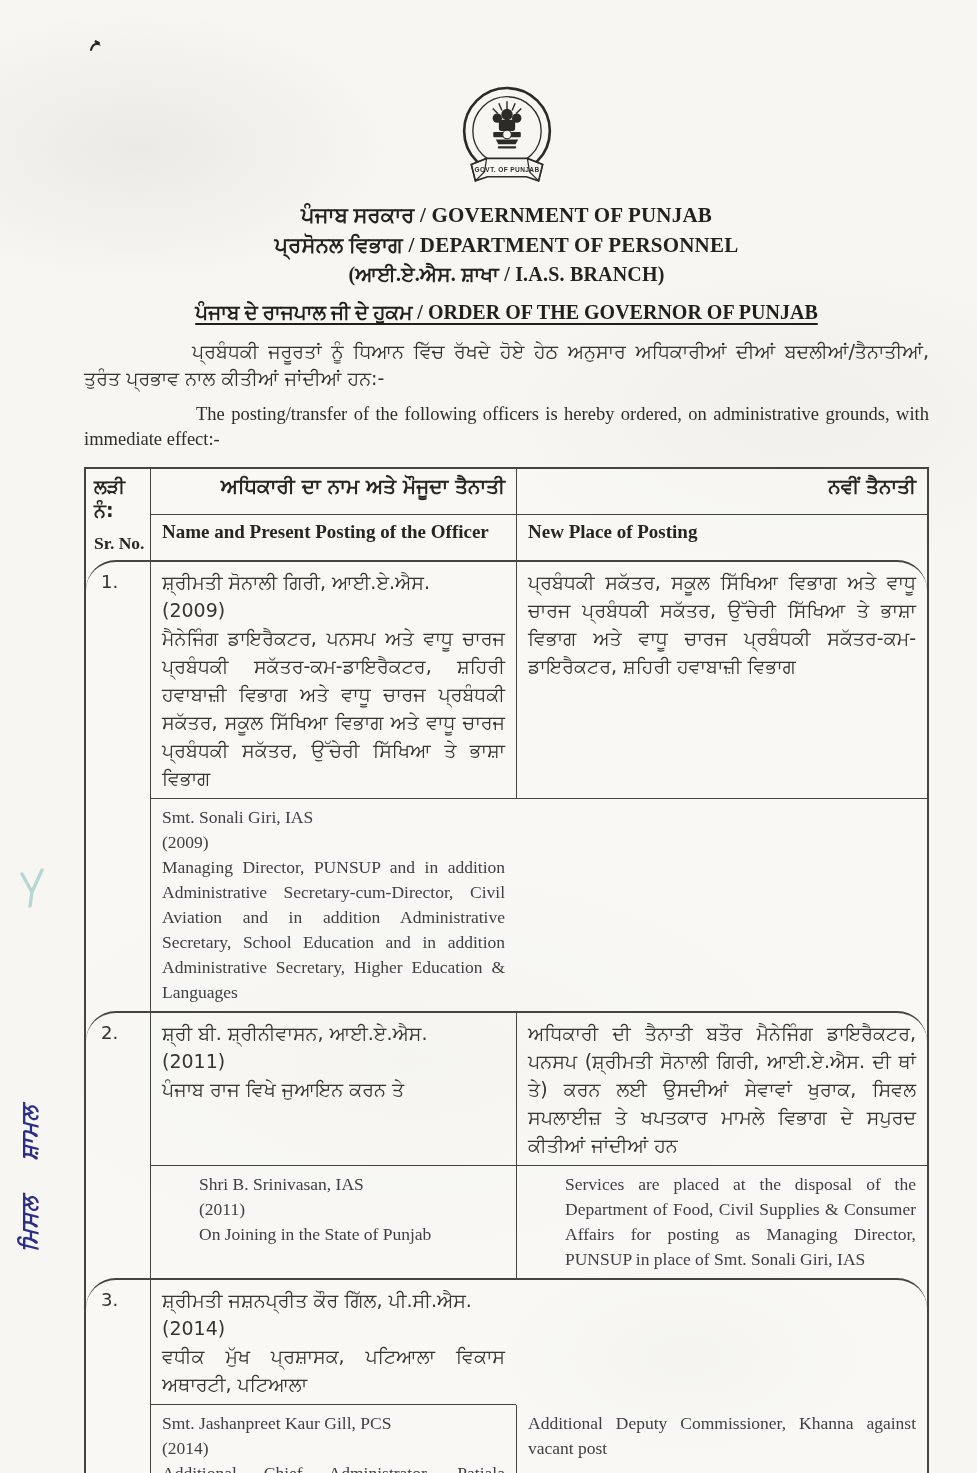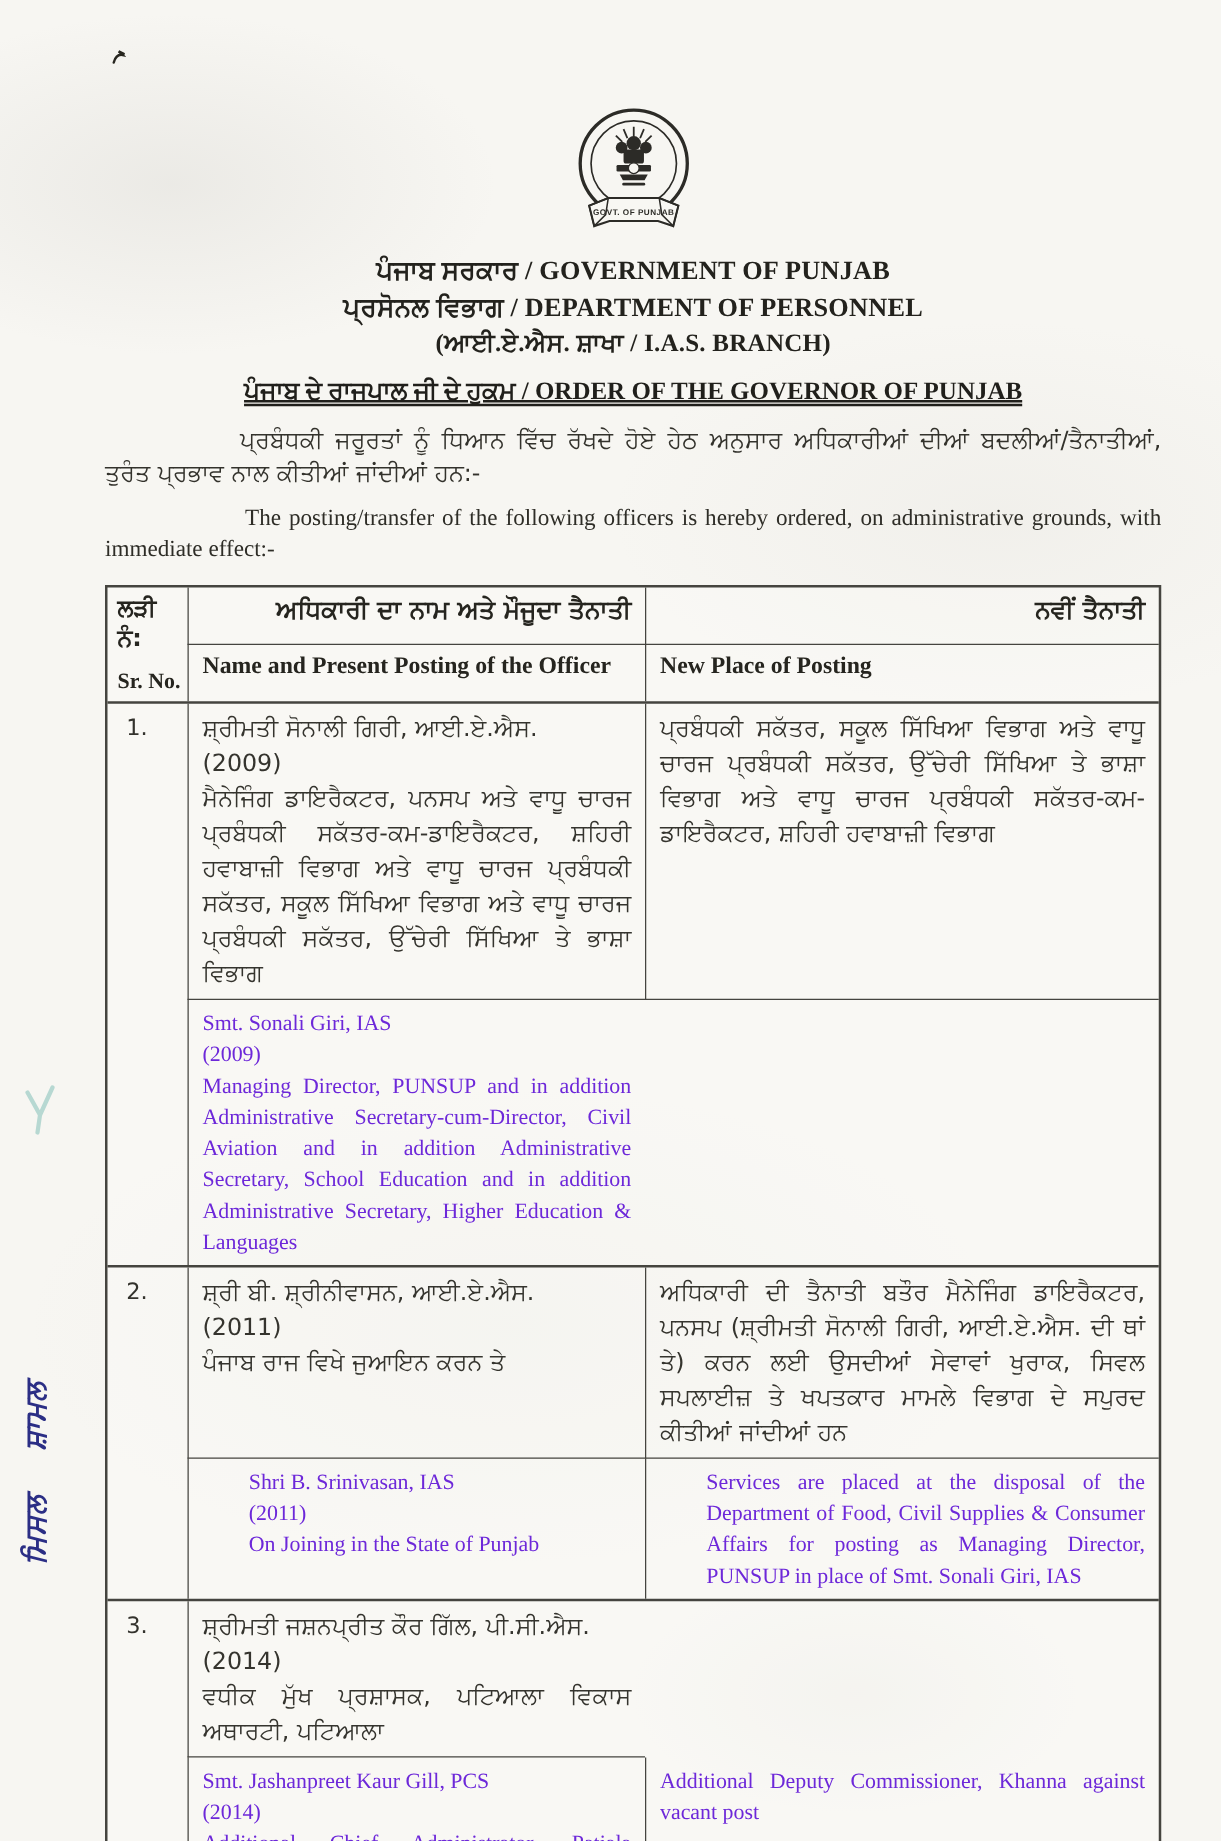--- a/index.html
+++ b/index.html
@@ -14,41 +14,41 @@
     font-family:"Liberation Serif","DejaVu Serif","DejaVu Sans",serif;
     color:#2c2b26;
   }
   .doc{position:absolute;left:84px;top:0;width:845px;}
   
   .emblem-wrap{margin-top:86px;text-align:center;}
   .hline{ text-align:center;font-weight:bold;color:#23221d;letter-spacing:.2px;}
   .hline.l1{margin-top:8px;font-size:21px;line-height:30px;}
   .hline.l2{font-size:21px;line-height:30px;}
   .hline.l3{font-size:20px;line-height:29px;}
-  .order-title{margin-top:12px;text-align:center;font-weight:bold;font-size:20px;color:#201f1b;text-decoration:underline;}
+  .order-title{margin-top:12px;text-align:center;font-weight:bold;font-size:20px;color:#201f1b;}
   .order-title span{text-decoration:underline;text-underline-offset:4px;}
   
   .intro-pa{margin:14px 0 0 0;font-family:"DejaVu Sans","Liberation Sans",sans-serif;
     font-size:19px;line-height:27px;text-align:justify;text-indent:108px;color:#33322c;}
   .intro-en{margin:10px 0 0 0;font-size:18.5px;line-height:25px;text-align:justify;
     text-indent:112px;color:#2e2d27;}
   
   .ttable{margin-top:15px;border:2px solid #45443f;background:rgba(252,251,248,.35);}
-  .trow{display:grid;grid-template-columns:64px 366px 1fr;}
+  .trow{display:grid;grid-template-columns:64px 366px 1fr;border-radius:30px;}
   .trow + .trow{border-top:2px solid #45443f;}
   .cell{padding:6px 11px;box-sizing:border-box;}
   .cell.c2,.cell.c3{border-left:1.6px solid #45443f;}
   .cell.sub-top{grid-row:1;border-bottom:1.6px solid #45443f;}
   .cell.sub-bot{grid-row:2;}
   .cell.c2{grid-column:2;} .cell.c3{grid-column:3;}
   .cell.sr{grid-column:1;grid-row:1/3;padding-left:15px;padding-top:9px;
     font-family:"DejaVu Sans","Liberation Sans",sans-serif;font-size:18px;color:#33322c;}
   .pa{font-family:"DejaVu Sans","Liberation Sans",sans-serif;font-size:19px;line-height:28px;
     color:#35342e;white-space:pre-line;text-align:justify;}
-  .en{font-size:17.5px;line-height:25px;color:#6d28d9;white-space:pre-line;text-align:justify;}
+  .en{font-size:17.5px;line-height:25px;color:#404040;white-space:pre-line;text-align:justify;}
   .thead .pa{font-weight:bold;font-size:20px;line-height:24px;color:#26251f;white-space:normal;text-align:left;}
   .thead .en{font-weight:bold;font-size:19px;line-height:23px;color:#26251f;white-space:normal;text-align:left;}
   .thead .cell{padding:5px 11px;}
   .thead .sr-head{grid-column:1;grid-row:1/3;padding:5px 2px 5px 8px;}
   .thead .sr-head .pa{font-size:19px;}
   .thead .sr-head .en{font-size:17.5px;margin-top:10px;}
   
   .r1 .sub-top{min-height:198px;} .r1 .sub-bot{min-height:200px;}
   .r2 .sub-top{min-height:124px;} .r2 .sub-bot{min-height:104px;padding-left:48px;}
   .r3 .sub-top{min-height:114px;} .r3 .sub-bot{min-height:114px;}

